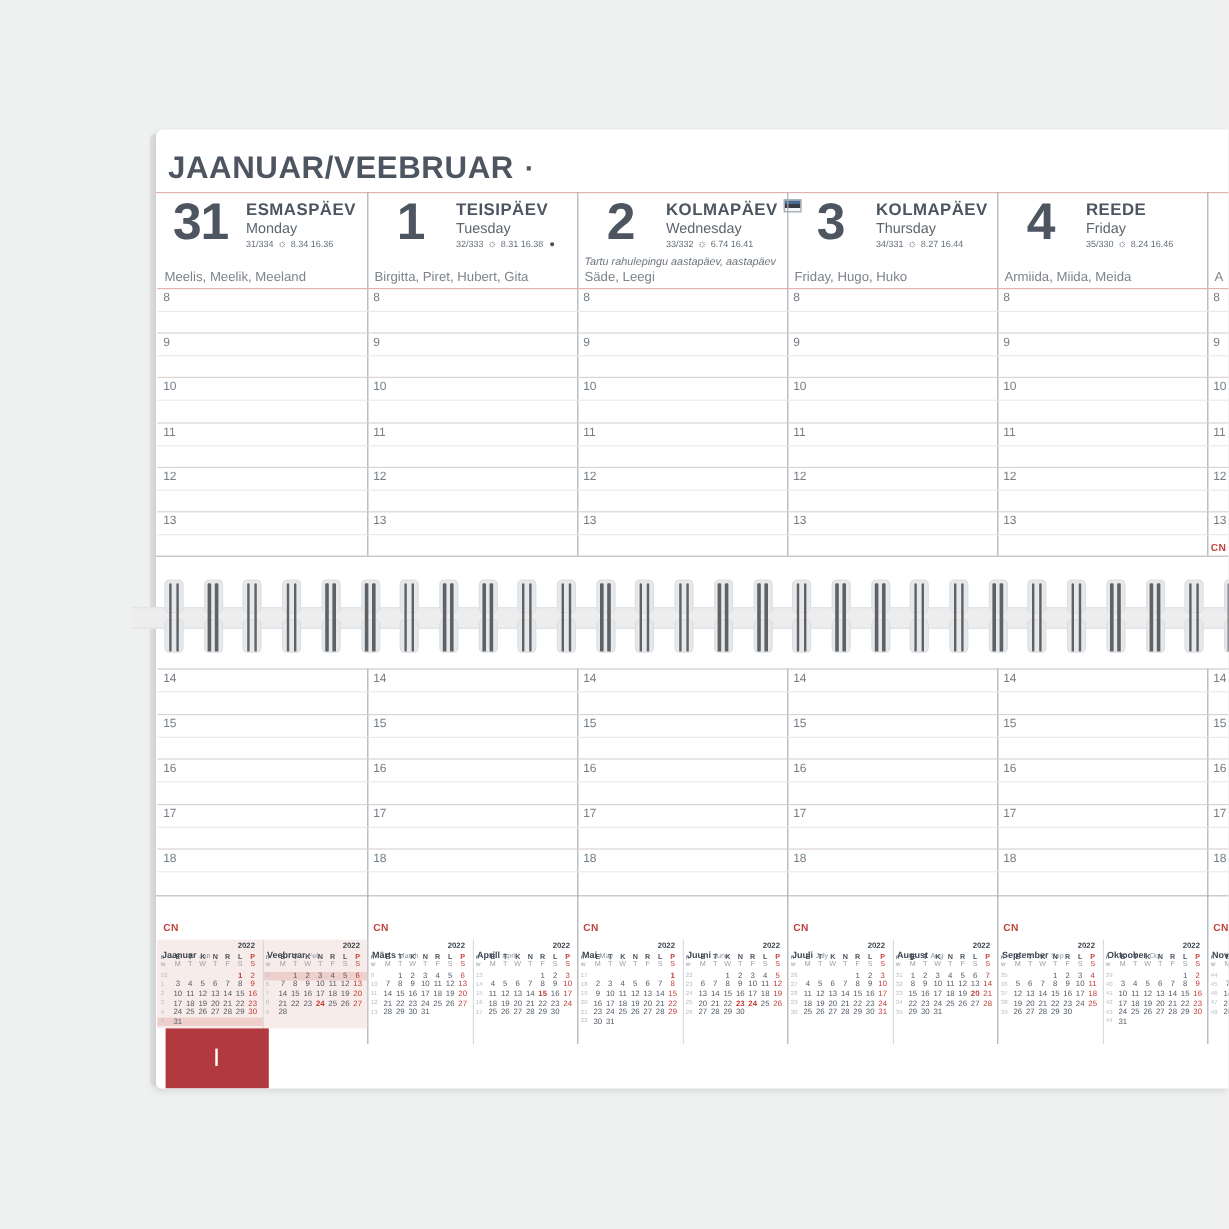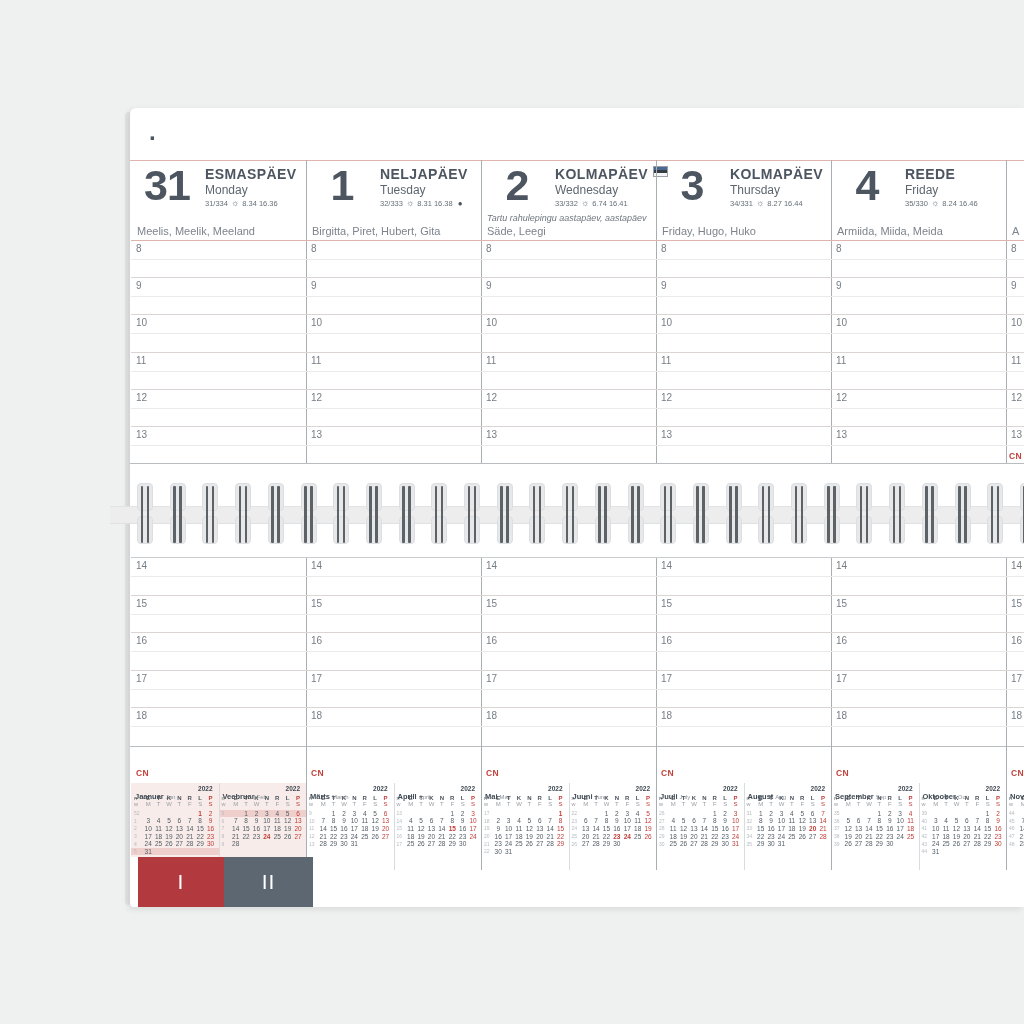--- a/index.html
+++ b/index.html
@@ -77,20 +77,21 @@
   .tab-gray{background:#5d6771;}
 </style>
 </head>
 <body>
 
 <div id="root">
   <div id="sheet-edge"></div>
 
   <div id="page">
     <div id="title-row">
+      <span class="title-est">JAANUAR/VEEBRUAR</span>
       <span class="title-sep">·</span>
     </div>
 
     <div class="hline salmon" style="top:52px"></div>
     <div class="hline gridend" style="top:355px"></div>
     <div class="hline gridend" style="top:638px"></div>
 
     <div id="grids">
         <div class="day-header" style="left: 1px; top: 52px; width: 175px; height: 80px; position: absolute;">
           <div><span></span></div>
@@ -150,21 +151,21 @@
           <div class="half-line"></div>
           <span class="hour-label" style="position: absolute; left: 5px; top: 2px; font-size: 10px; color: rgb(117, 125, 133);">18</span>
         </div>
         <div class="col-sep" style="left: 176px; top: 52px; width: 1px; height: 303px; position: absolute;"></div>
         <div class="col-sep" style="left: 176px; top: 449px; width: 1px; height: 313px; position: absolute;"></div>
         <div class="cn" style="left: 6px; top: 660px; position: absolute;">CN</div>
         <div class="day-header" style="left: 176px; top: 52px; width: 175px; height: 80px; position: absolute;">
           <div><span></span></div>
           <div class="day-num">1</div>
           <div class="wd-block">
-            <div class="wd-est"><span>NELJAPÄEV</span></div>
+            <div class="wd-est"><span>TEISIPÄEV</span></div>
             <div class="wd-eng">Tuesday</div>
             <div class="info-line">
               <span>32/333</span>
               <span class="sun-ico">☼</span>
               <span>8.31 16.38</span>
               <span class="moon-ico">●</span>
             </div>
           </div>
           <div class="names">Birgitta, Piret, Hubert, Gita</div>
         </div>
@@ -1252,23 +1253,20 @@
         <div class="mini-sep" style="left: 88.5px; top: 675px; width: 1px; height: 87px; position: absolute;"></div>
         <div class="mini-sep" style="left: 263.5px; top: 675px; width: 1px; height: 87px; position: absolute;"></div>
         <div class="mini-sep" style="left: 438.5px; top: 675px; width: 1px; height: 87px; position: absolute;"></div>
         <div class="mini-sep" style="left: 613.5px; top: 675px; width: 1px; height: 87px; position: absolute;"></div>
         <div class="mini-sep" style="left: 788.5px; top: 675px; width: 1px; height: 87px; position: absolute;"></div>
       </div>
 
     <div class="tab tab-red" style="left:8px;width:86px">
       <span>I</span>
     </div>
-    <div class="tab tab-gray" style="left:94px;width:89px">
-      <span>II</span>
-    </div>
   </div>
 
   <div id="spiral">
     <div id="band"></div>
   <div>
         <div class="hole" style="left: 137px; top: 483px; width: 16px; height: 28px; position: absolute;"></div>
         <div class="hole" style="left: 137px; top: 516px; width: 16px; height: 28px; position: absolute;"></div>
         <div class="wire" style="left: 140.5px; top: 486px; width: 2.5px; height: 57px; position: absolute;"></div>
         <div class="wire" style="left: 146.5px; top: 486px; width: 2.5px; height: 57px; position: absolute;"></div>
       </div>

